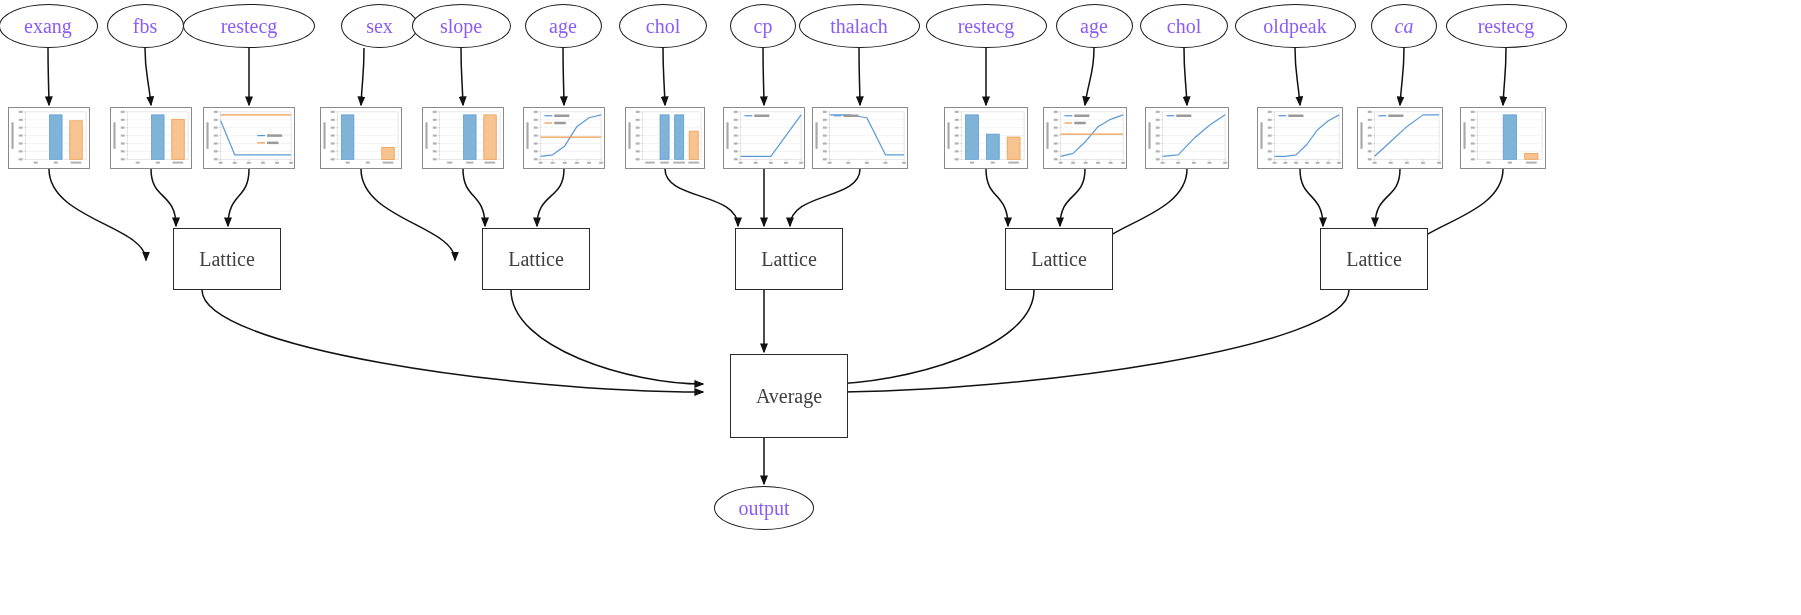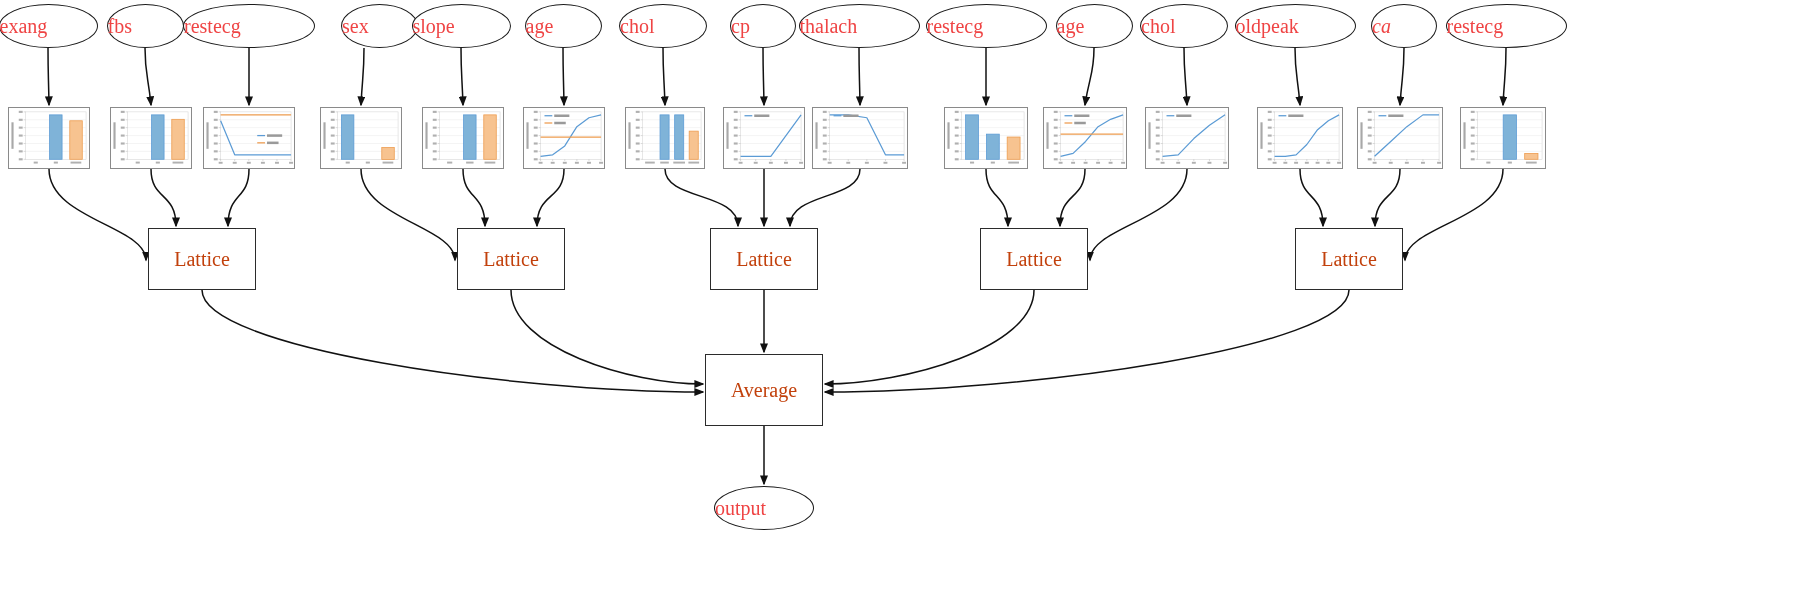--- a/index.html
+++ b/index.html
@@ -2,25 +2,25 @@
 <html><head>
 <meta charset="utf-8">
 <style>
   html,body{margin:0;padding:0;background:#ffffff;}
   body{width:1801px;height:615px;overflow:hidden;
        font-family:"Liberation Serif","DejaVu Serif",serif;}
   #stage{position:relative;width:1801px;height:615px;}
   svg#edges{position:absolute;left:0;top:0;width:1801px;height:615px;pointer-events:none;}
 
   .node-ellipse{position:absolute;border:1.3px solid #1a1a1a;border-radius:50%;
-      background:#fff;display:flex;align-items:center;justify-content:flex-start;
-      font-size:20px;color:#ef4444;box-sizing:border-box;}
+      background:#fff;display:flex;align-items:center;justify-content:center;
+      font-size:20px;color:#8b5cf6;box-sizing:border-box;}
   .node-box{position:absolute;border:1.4px solid #2b2b2b;background:#fff;
       display:flex;align-items:center;justify-content:center;font-size:20px;
-      color:#c2410c;box-sizing:border-box;}
+      color:#404040;box-sizing:border-box;margin-left:25px;}
 
   .plot{position:absolute;border:1.1px solid #8a8a8a;background:#fff;
       box-sizing:border-box;overflow:hidden;}
   .plot svg{display:block;width:100%;height:100%;}
 </style>
 </head>
 <body>
 
 <div id="stage">
 
@@ -124,21 +124,21 @@
       </div>
       <div class="node-box" style="left: 710px; top: 228px; width: 108px; height: 62px;">
         <span>Lattice</span>
       </div>
       <div class="node-box" style="left: 980px; top: 228px; width: 108px; height: 62px;">
         <span>Lattice</span>
       </div>
       <div class="node-box" style="left: 1295px; top: 228px; width: 108px; height: 62px;">
         <span>Lattice</span>
       </div>
-      <div class="node-box" style="left: 705px; top: 354px; width: 118px; height: 72px;">
+      <div class="node-box" style="left: 705px; top: 354px; width: 118px; height: 84px;">
         <span>Average</span>
       </div>
       <div class="node-ellipse" style="left: 714px; top: 486px; width: 100px; height: 44px;">
         <span>output</span>
       </div>
     </div>
   <div id="plots-layer">
       <div class="plot" style="left: 8px; top: 107px; width: 82px; height: 62px;">
         <svg viewBox="0 0 82 62" preserveAspectRatio="none">
           <rect x="0" y="0" width="82" height="62" fill="#fff"></rect>

